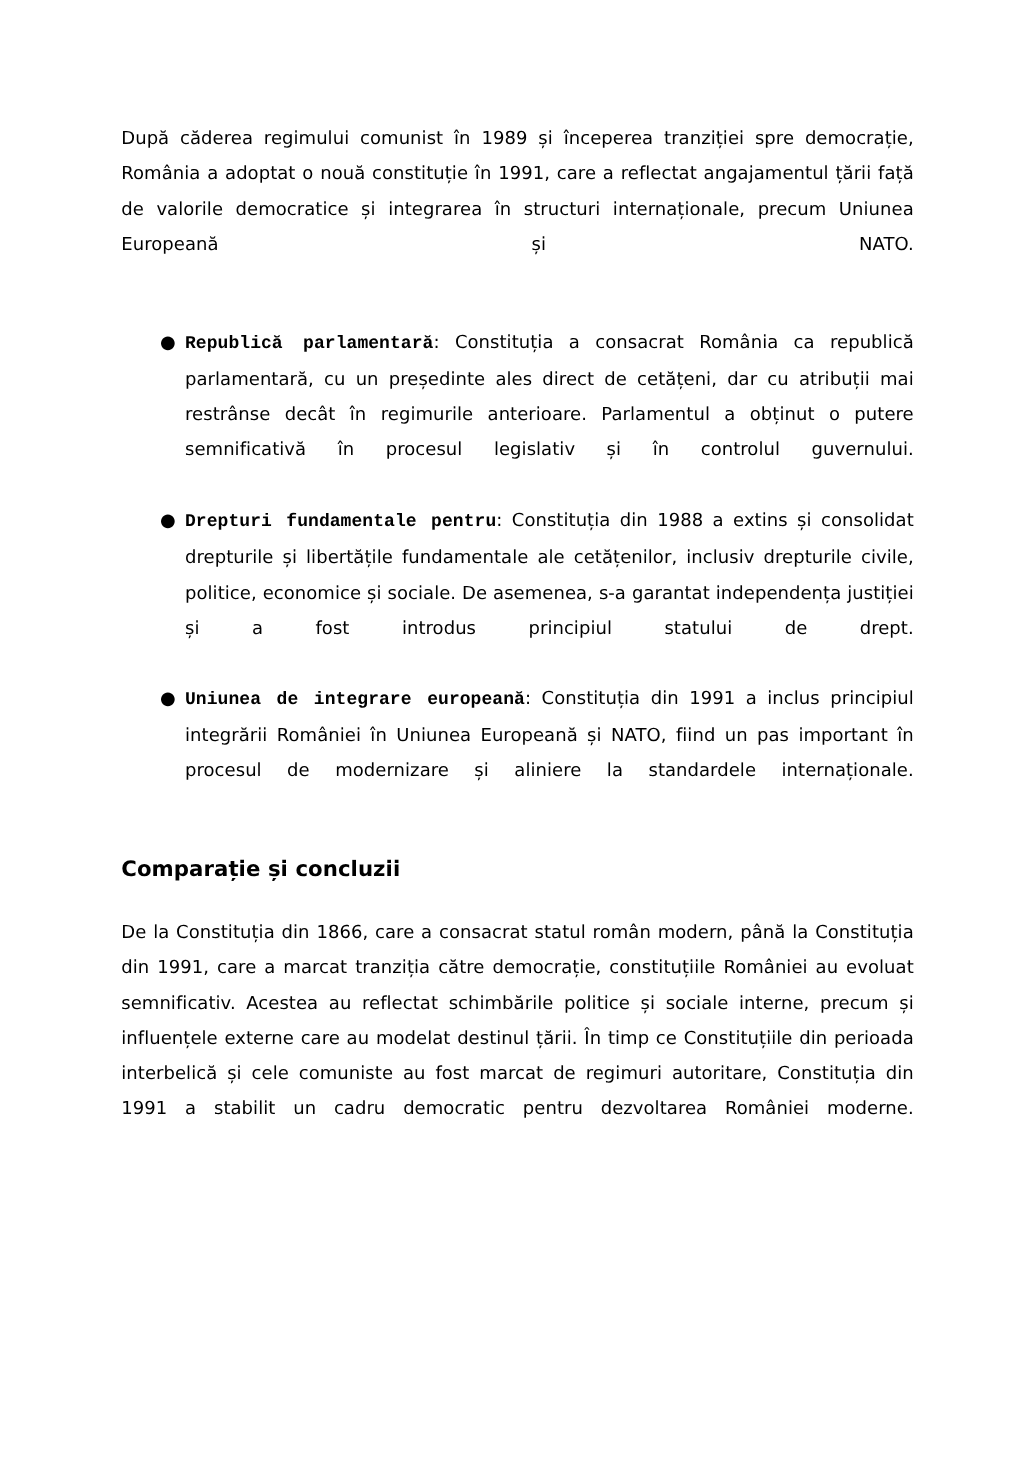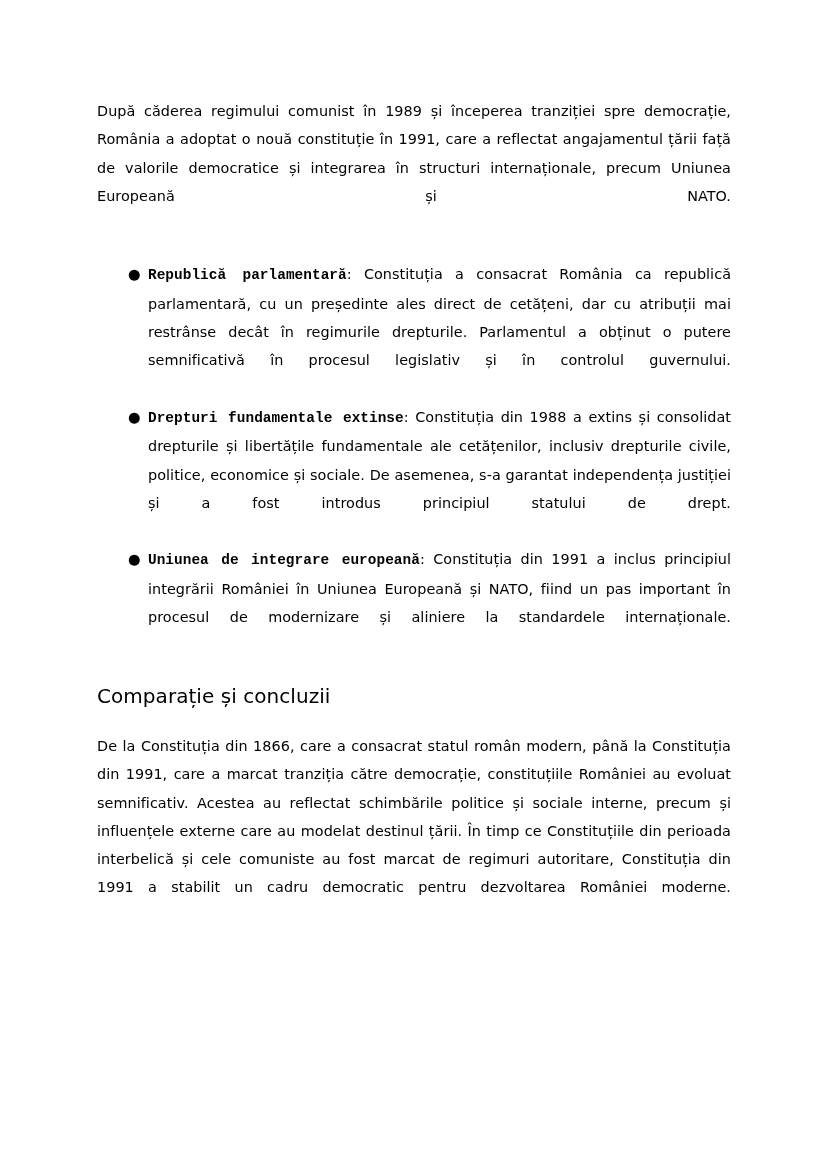--- a/index.html
+++ b/index.html
@@ -36,23 +36,23 @@
     letter-spacing: 0.05px;
     -webkit-font-smoothing: antialiased;
   }
 
   p.para {
     margin: 0 0 22px 0;
   }
 
   h3.heading {
     font-family: "DejaVu Sans", "Liberation Sans", sans-serif;
-    font-size: 20px;
+    font-size: 17px;
     line-height: 28.3px;
-    font-weight: normal;
+    font-weight: bold;
     color: #000000;
     margin: 0 0 22px 0;
     text-align: left;
   }
 
   ul.bullets {
     list-style: none;
     margin: 0 0 22px 0;
     padding: 0;
   }
@@ -93,24 +93,24 @@
 <body>
 
 <div class="page">
   <div class="content doc-text">
 
     <p class="para">După căderea regimului comunist în 1989 și începerea tranziției spre democrație, România a adoptat o nouă constituție în 1991, care a reflectat angajamentul țării față de valorile democratice și integrarea în structuri internaționale, precum Uniunea Europeană și NATO.</p>
 
 
     <ul class="bullets">
       <li>
-        <span class="marker">●</span><span class="bullet-term">Republică parlamentară</span><span>: </span><span>Constituția a consacrat România ca republică parlamentară, cu un președinte ales direct de cetățeni, dar cu atribuții mai restrânse decât în regimurile drepturile. Parlamentul a obținut o putere semnificativă în procesul legislativ și în controlul guvernului.</span>
+        <span class="marker">●</span><span class="bullet-term">Republică parlamentară</span><span>: </span><span>Constituția a consacrat România ca republică parlamentară, cu un președinte ales direct de cetățeni, dar cu atribuții mai restrânse decât în regimurile anterioare. Parlamentul a obținut o putere semnificativă în procesul legislativ și în controlul guvernului.</span>
       </li>
       <li>
-        <span class="marker">●</span><span class="bullet-term">Drepturi fundamentale extinse</span><span>: </span><span>Constituția din 1988 a extins și consolidat drepturile și libertățile fundamentale ale cetățenilor, inclusiv drepturile civile, politice, economice și sociale. De asemenea, s-a garantat independența justiției și a fost introdus principiul statului de drept.</span>
+        <span class="marker">●</span><span class="bullet-term">Drepturi fundamentale pentru</span><span>: </span><span>Constituția din 1988 a extins și consolidat drepturile și libertățile fundamentale ale cetățenilor, inclusiv drepturile civile, politice, economice și sociale. De asemenea, s-a garantat independența justiției și a fost introdus principiul statului de drept.</span>
       </li>
       <li>
         <span class="marker">●</span><span class="bullet-term">Uniunea de integrare europeană</span><span>: </span><span>Constituția din 1991 a inclus principiul integrării României în Uniunea Europeană și NATO, fiind un pas important în procesul de modernizare și aliniere la standardele internaționale.</span>
       </li>
     </ul>
 
     <h3 class="heading">Comparație și concluzii</h3>
 
     <p class="para">De la Constituția din 1866, care a consacrat statul român modern, până la Constituția din 1991, care a marcat tranziția către democrație, constituțiile României au evoluat semnificativ. Acestea au reflectat schimbările politice și sociale interne, precum și influențele externe care au modelat destinul țării. În timp ce Constituțiile din perioada interbelică și cele comuniste au fost marcat de regimuri autoritare, Constituția din 1991 a stabilit un cadru democratic pentru dezvoltarea României moderne.</p>
 

